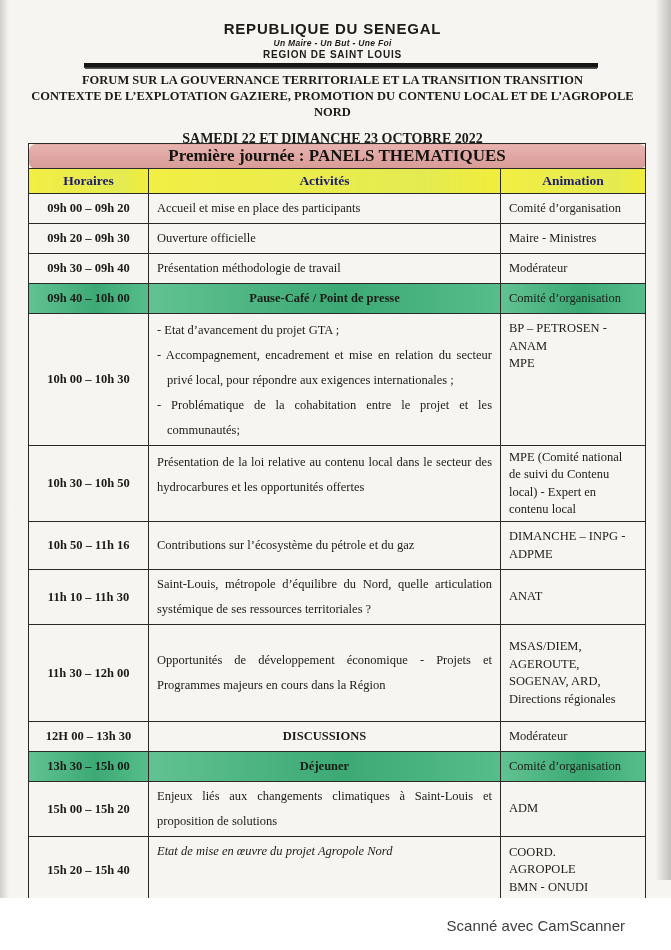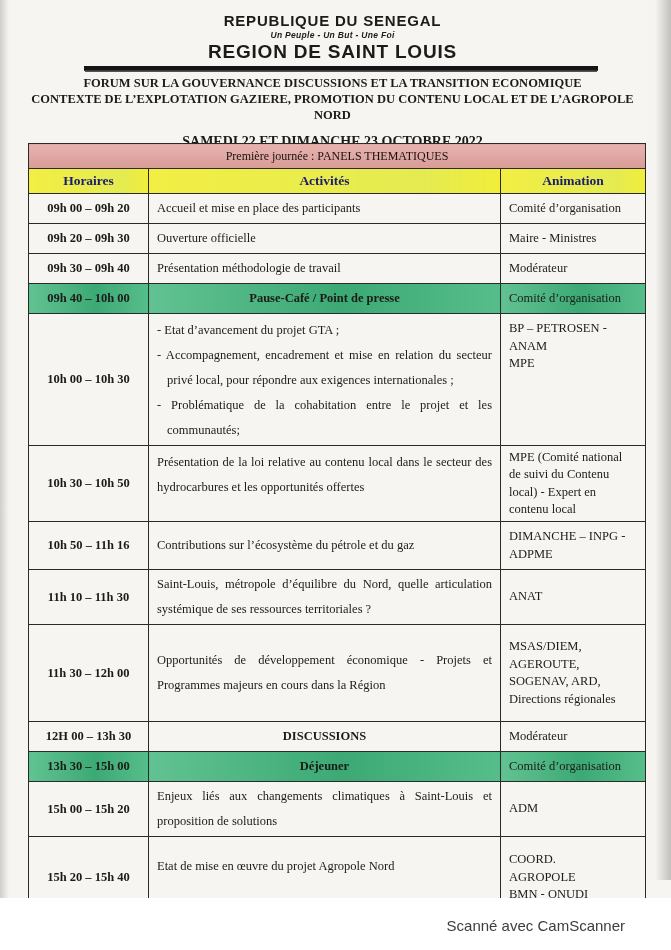--- a/index.html
+++ b/index.html
@@ -10,33 +10,33 @@
   html,body{margin:0;padding:0;}
   body{width:671px;height:950px;position:relative;overflow:hidden;
        background:var(--page-bg);font-family:"Liberation Serif",serif;color:var(--text);}
   .shadow-right{position:absolute;top:0;right:0;width:16px;height:880px;
        background:linear-gradient(to left,rgba(110,107,100,.38),rgba(110,107,100,0));pointer-events:none;}
   .shadow-left{position:absolute;top:0;left:0;width:9px;height:100%;
        background:linear-gradient(to right,rgba(110,107,100,.28),rgba(110,107,100,0));pointer-events:none;}
   .bottom-strip{position:absolute;left:0;right:0;bottom:0;height:52px;background:#ffffff;}
   
   .doc-header{position:absolute;top:12px;left:20px;right:26px;text-align:center;}
-  .country{font-family:"Liberation Sans",sans-serif;font-weight:bold;font-size:15px;letter-spacing:.8px;}
+  .country{font-family:"Liberation Sans",sans-serif;font-weight:bold;font-size:15px;letter-spacing:.8px;margin-top:8px;}
   .motto{font-family:"Liberation Sans",sans-serif;font-weight:bold;font-style:italic;font-size:8.5px;margin-top:1px;letter-spacing:.3px;}
-  .region{font-family:"Liberation Sans",sans-serif;font-weight:bold;font-size:19px;letter-spacing:.8px;margin-top:1px;}
+  .region{font-family:"Liberation Sans",sans-serif;font-weight:bold;font-size:10px;letter-spacing:.8px;margin-top:1px;}
   .rule{height:4px;background:#151515;width:514px;margin:3px auto 0 auto;transform:translateX(8px);
         border-bottom:1px solid #3a3a3a;box-shadow:0 2px 0 -1px #555;}
   .forum{font-weight:bold;font-size:12.5px;line-height:1.28;margin-top:4px;}
   .event-date{font-weight:bold;font-size:14px;margin-top:11px;}
   
   table.schedule{position:absolute;left:28px;top:143px;width:617px;border-collapse:collapse;
         table-layout:fixed;font-size:12.5px;}
   table.schedule td,table.schedule th{border:1.5px solid var(--border);padding:2px 8px;vertical-align:middle;}
-  th.title-row{background:var(--title-row-bg);font-size:12px;font-weight:normal;height:20px;color:#141412;
-        background-image:linear-gradient(180deg,rgba(255,255,255,.18),rgba(0,0,0,.04));}
+  th.title-row{background:var(--title-row-bg);font-size:17px;font-weight:bold;height:20px;color:#141412;
+        background-image:linear-gradient(180deg,rgba(255,255,255,.18),rgba(0,0,0,.04));border-radius:7px;}
   th.col-h{background:var(--header-row-bg);color:var(--header-text);font-size:13.5px;font-weight:bold;height:20px;
         background-image:linear-gradient(90deg,rgba(255,255,255,.05),rgba(190,230,150,.25) 78%,rgba(255,255,255,0));}
   td.time{font-weight:bold;text-align:center;white-space:nowrap;padding:2px 2px;}
   td.activity{line-height:2.0;text-align:justify;}
   td.animation{line-height:1.4;padding:3px 6px;margin-top:8px;}
   tr.break td{background:var(--highlight-row-bg);
         background-image:linear-gradient(90deg,rgba(255,255,255,.16),rgba(0,60,40,.10) 55%,rgba(255,255,255,.10));}
   tr.break td.activity,tr.discussion td.activity{text-align:center;font-weight:bold;margin-left:48px;}
   .bullet{padding-left:10px;text-indent:-10px;}
   
@@ -48,37 +48,37 @@
   tbody tr:nth-child(5) td.activity,tbody tr:nth-child(6) td.activity{vertical-align:top;padding-top:4px;}
   tbody tr:nth-child(5) td.animation{vertical-align:top;padding-top:6px;}
   tbody tr:nth-child(6) td{height:69px}
   tbody tr:nth-child(7) td{height:43px}
   tbody tr:nth-child(8) td{height:44px}
   tbody tr:nth-child(9) td{height:92px}
   tbody tr:nth-child(10) td{height:25px}
   tbody tr:nth-child(11) td{height:20px}
   tbody tr:nth-child(12) td{height:45px}
   tbody tr:nth-child(13) td{height:62px}
-  tbody tr:nth-child(13) td.activity{vertical-align:top;padding-top:17px;}
+  tbody tr:nth-child(13) td.activity{vertical-align:top;padding-top:2px;font-style:italic;}
   tbody tr:nth-child(14) td{height:24px}
   tbody tr:nth-child(15) td{height:24px}
   
   .scanner-credit{position:absolute;right:46px;top:917px;font-family:"Liberation Sans",sans-serif;
         font-size:15px;color:var(--scanner-text);}
 </style>
 </head>
 <body>
 
 <div class="doc-header">
   <div class="country">REPUBLIQUE DU SENEGAL</div>
-  <div class="motto">Un Peuple - Un But - Une Foi</div>
+  <div class="motto">Un Maire - Un But - Une Foi</div>
   <div class="region">REGION DE SAINT LOUIS</div>
   <div class="rule"></div>
   <div class="forum">
-    <div>FORUM SUR LA GOUVERNANCE DISCUSSIONS ET LA TRANSITION ECONOMIQUE</div>
+    <div>FORUM SUR LA GOUVERNANCE TERRITORIALE ET LA TRANSITION TRANSITION</div>
     <div>CONTEXTE DE L’EXPLOTATION GAZIERE, PROMOTION DU CONTENU LOCAL ET DE L’AGROPOLE</div>
     <div>NORD</div>
   </div>
   <div class="event-date">SAMEDI 22 ET DIMANCHE 23 OCTOBRE 2022</div>
 </div>
 
 <table class="schedule">
   <colgroup>
       <col style="width:120px">
       <col style="width:352px">

